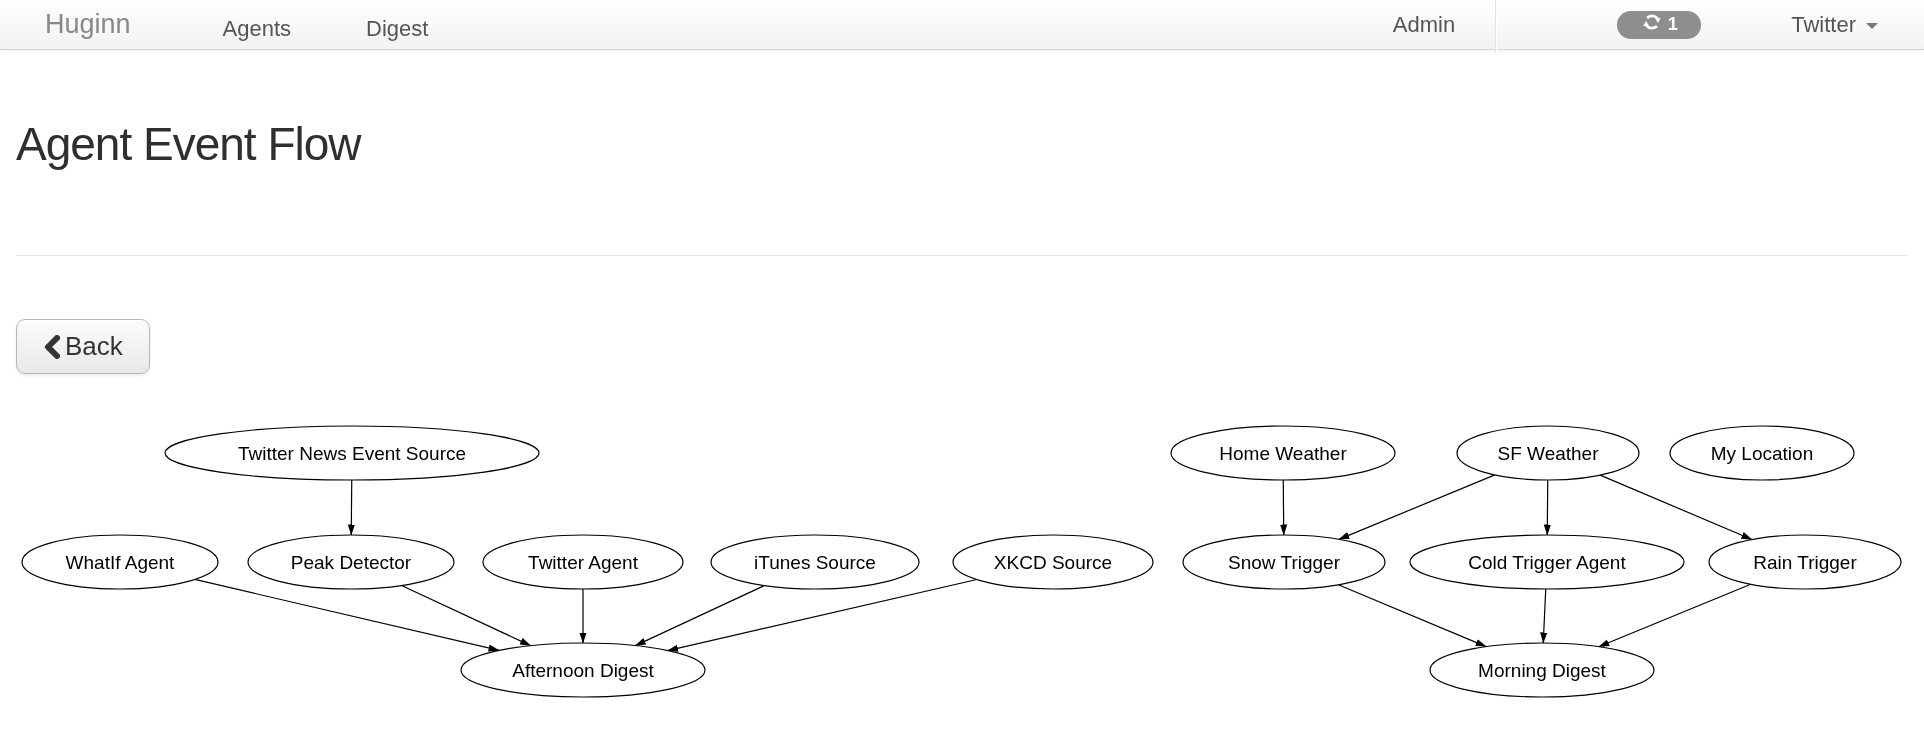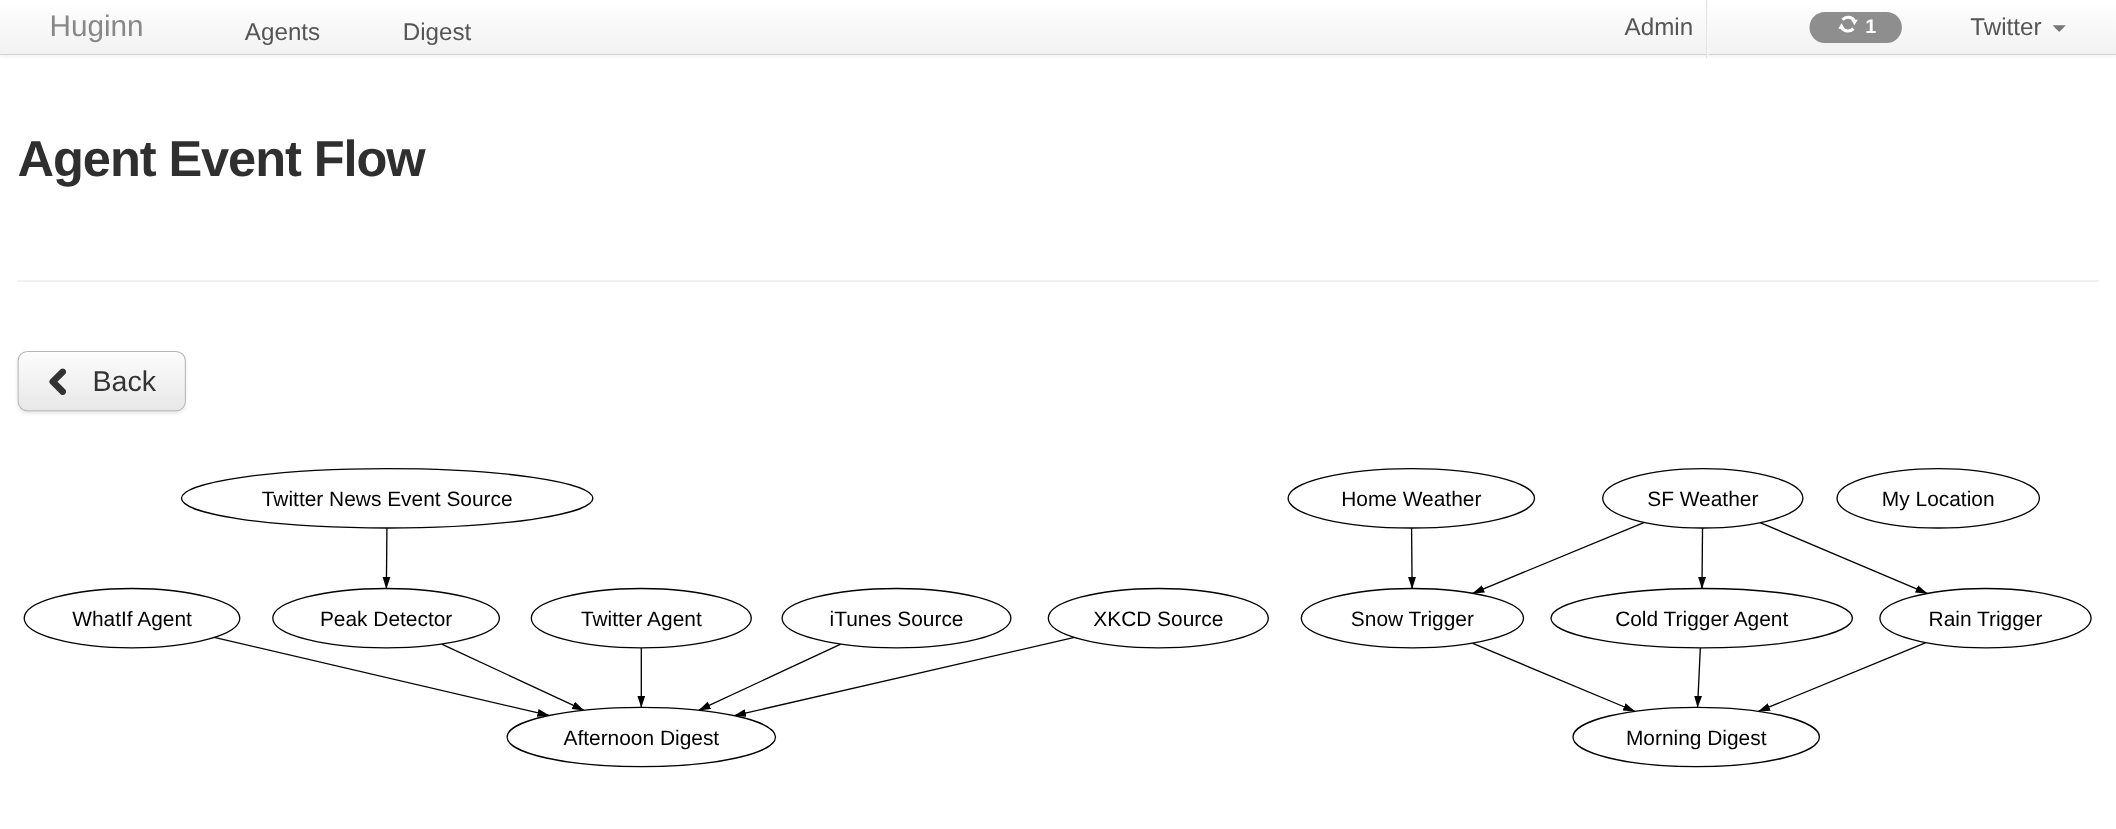--- a/index.html
+++ b/index.html
@@ -40,20 +40,21 @@
     margin-right: 35px;
     line-height: 57px;
     display: block;
   }
   .nav-right {
     margin-left: auto;
     display: flex;
     align-items: center;
     height: 100%;
     padding-right: 46px;
+    gap: 28px;
   }
   .nav-right .nav-link {
     color: #555555;
     font-size: 22px;
     text-decoration: none;
     line-height: 57px;
     display: block;
   }
   .divider-vertical {
     width: 0;
@@ -96,34 +97,34 @@
     display: inline-block;
     margin-top: 3px;
   }
 
   
   .container { padding: 0 16px; }
   .page-title {
     margin-top: 67px;
     font-size: 46px;
     line-height: 54px;
-    font-weight: bold;
+    font-weight: normal;
     color: #2f2f2f;
     letter-spacing: -1px;
   }
   .rule {
     border: none;
     border-top: 1px solid #e5e5e5;
     margin-top: 84px;
   }
   .btn-back {
     margin-top: 63px;
     display: inline-flex;
     align-items: center;
-    gap: 24px;
+    gap: 5px;
     height: 55px;
     padding: 0 26px;
     background: linear-gradient(to bottom, #fcfcfc 0%, #e8e8e8 100%);
     border: 1px solid #b6b6b6;
     border-radius: 9px;
     box-shadow: inset 0 1px 0 rgba(255,255,255,0.6), 0 2px 3px rgba(0,0,0,0.08);
     font-family: "Liberation Sans", sans-serif;
     font-size: 26px;
     color: #333333;
     cursor: pointer;

